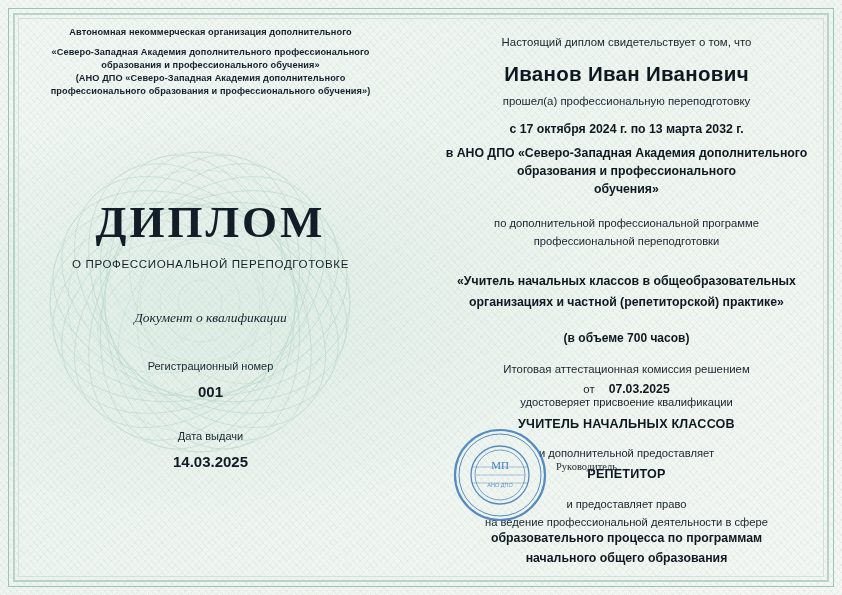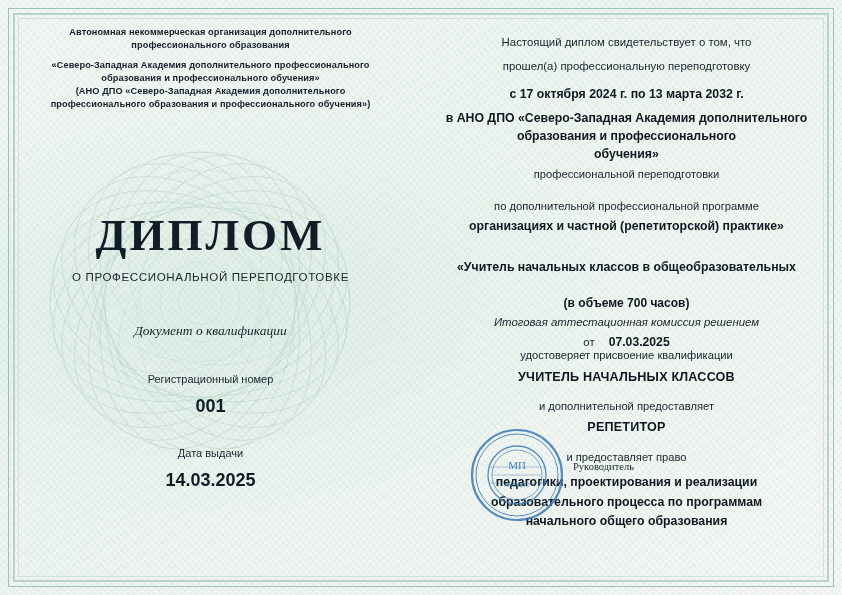--- a/index.html
+++ b/index.html
@@ -121,21 +121,21 @@
   .field {
     text-align: center;
     margin-top: 34px;
   }
   .field .label {
     font-size: 11px;
     color: #1a2530;
   }
   .field .value {
     margin-top: 11px;
-    font-size: 18px;
+    font-size: 15px;
     font-weight: bold;
     color: #101b25;
   }
   .field.city { margin-top: 32px; }
   .field.date { margin-top: 30px; }
 
   
   .r-line {
     font-size: 11.4px;
     color: #17222c;
@@ -181,22 +181,21 @@
   }
   .r-volume {
     font-size: 12px;
     font-weight: bold;
     color: #0e1820;
     margin-top: 20px;
   }
   .r-commission {
     font-size: 11.4px;
     color: #17222c;
-    margin-top: 6px;
-    font-style: italic;
+    margin-top: 18px;
   }
   .r-date-row {
     margin-top: 7px;
     font-size: 11.4px;
     color: #17222c;
   }
   .r-date-row b { font-size: 12.2px; color: #0e1820; margin-left: 14px; }
   .r-certifies {
     font-size: 11.2px;
     color: #17222c;
@@ -232,21 +231,21 @@
   }
   .r-sphere {
     font-size: 12.3px;
     font-weight: bold;
     color: #0e1820;
     margin-top: 10px;
     line-height: 1.5;
   }
   .signature-row {
     position: absolute;
-    left: 46px;
+    left: 29px;
     bottom: 72px;
     width: 361px;
     display: flex;
     align-items: center;
     justify-content: flex-start;
     gap: 8px;
   }
   .stamp {
     width: 96px;
     height: 96px;
@@ -301,21 +300,20 @@
         </g>
       </g>
     </g>
   </svg>
 
   <div class="content">
 
     <div class="col-left">
       <div class="org-block">
         <span class="ln">Автономная некоммерческая организация дополнительного</span>
-        <span class="ln">профессионального образования</span>
         <div class="sp"></div>
         <span class="ln">«Северо-Западная Академия дополнительного профессионального</span>
         <span class="ln">образования и профессионального обучения»</span>
         <span class="ln">(АНО ДПО «Северо-Западная Академия дополнительного</span>
         <span class="ln">профессионального образования и профессионального обучения»)</span>
       </div>
 
       <div class="title-wrap">
         <div class="big-title">ДИПЛОМ</div>
         <div class="sub-title">О ПРОФЕССИОНАЛЬНОЙ ПЕРЕПОДГОТОВКЕ</div>
@@ -330,46 +328,47 @@
 
 
       <div class="field date">
         <div class="label">Дата выдачи</div>
         <div class="value">14.03.2025</div>
       </div>
     </div>
 
     <div class="col-right">
       <div class="r-line">Настоящий диплом свидетельствует о том, что</div>
+      <div class="r-name">Иванов Иван Иванович</div>
       <div class="r-sub">прошел(а) профессиональную переподготовку</div>
       <div class="r-period">с 17 октября 2024 г. по 13 марта 2032 г.</div>
       <div class="r-org">в АНО ДПО «Северо-Западная Академия дополнительного</div>
       <div class="r-org" style="margin-top:0">образования и профессионального</div>
       <div class="r-org" style="margin-top:0">обучения»</div>
 
+      <div class="r-program-note">по дополнительной профессиональной программе</div>
       <div class="r-program-note" style="margin-top:2px">профессиональной переподготовки</div>
-      <div class="r-program-note">по дополнительной профессиональной программе</div>
-
+
+      <div class="r-program">«Учитель начальных классов в общеобразовательных</div>
       <div class="r-program" style="margin-top:2px">организациях и частной (репетиторской) практике»</div>
-      <div class="r-program">«Учитель начальных классов в общеобразовательных</div>
 
       <div class="r-volume">(в объеме 700 часов)</div>
       <div class="r-commission">Итоговая аттестационная комиссия решением</div>
       <div class="r-date-row">
         <span>от</span><b>07.03.2025</b>
       </div>
       <div class="r-certifies">удостоверяет присвоение квалификации</div>
       <div class="r-qual">УЧИТЕЛЬ НАЧАЛЬНЫХ КЛАССОВ</div>
 
       <div class="r-addqual-label">и дополнительной предоставляет</div>
       <div class="r-addqual">РЕПЕТИТОР</div>
 
       <div class="r-right-label">и предоставляет право</div>
-
-      <div class="r-sphere">педагогики, проектирования и реализации</div>
+      <div class="r-right-sub">на ведение профессиональной деятельности в сфере</div>
+
       <div class="r-sphere" style="margin-top:1px">образовательного процесса по программам</div>
       <div class="r-sphere" style="margin-top:1px">начального общего образования</div>
 
       <div class="signature-row">
         <div class="stamp">
           <svg viewBox="0 0 96 96" width="96" height="96">
             <g fill="none" stroke="#3a79bb" opacity="0.85">
               <circle cx="48" cy="48" r="45" stroke-width="2.2"></circle>
               <circle cx="48" cy="48" r="41" stroke-width="1"></circle>
               <circle cx="48" cy="48" r="29" stroke-width="1.3"></circle>

